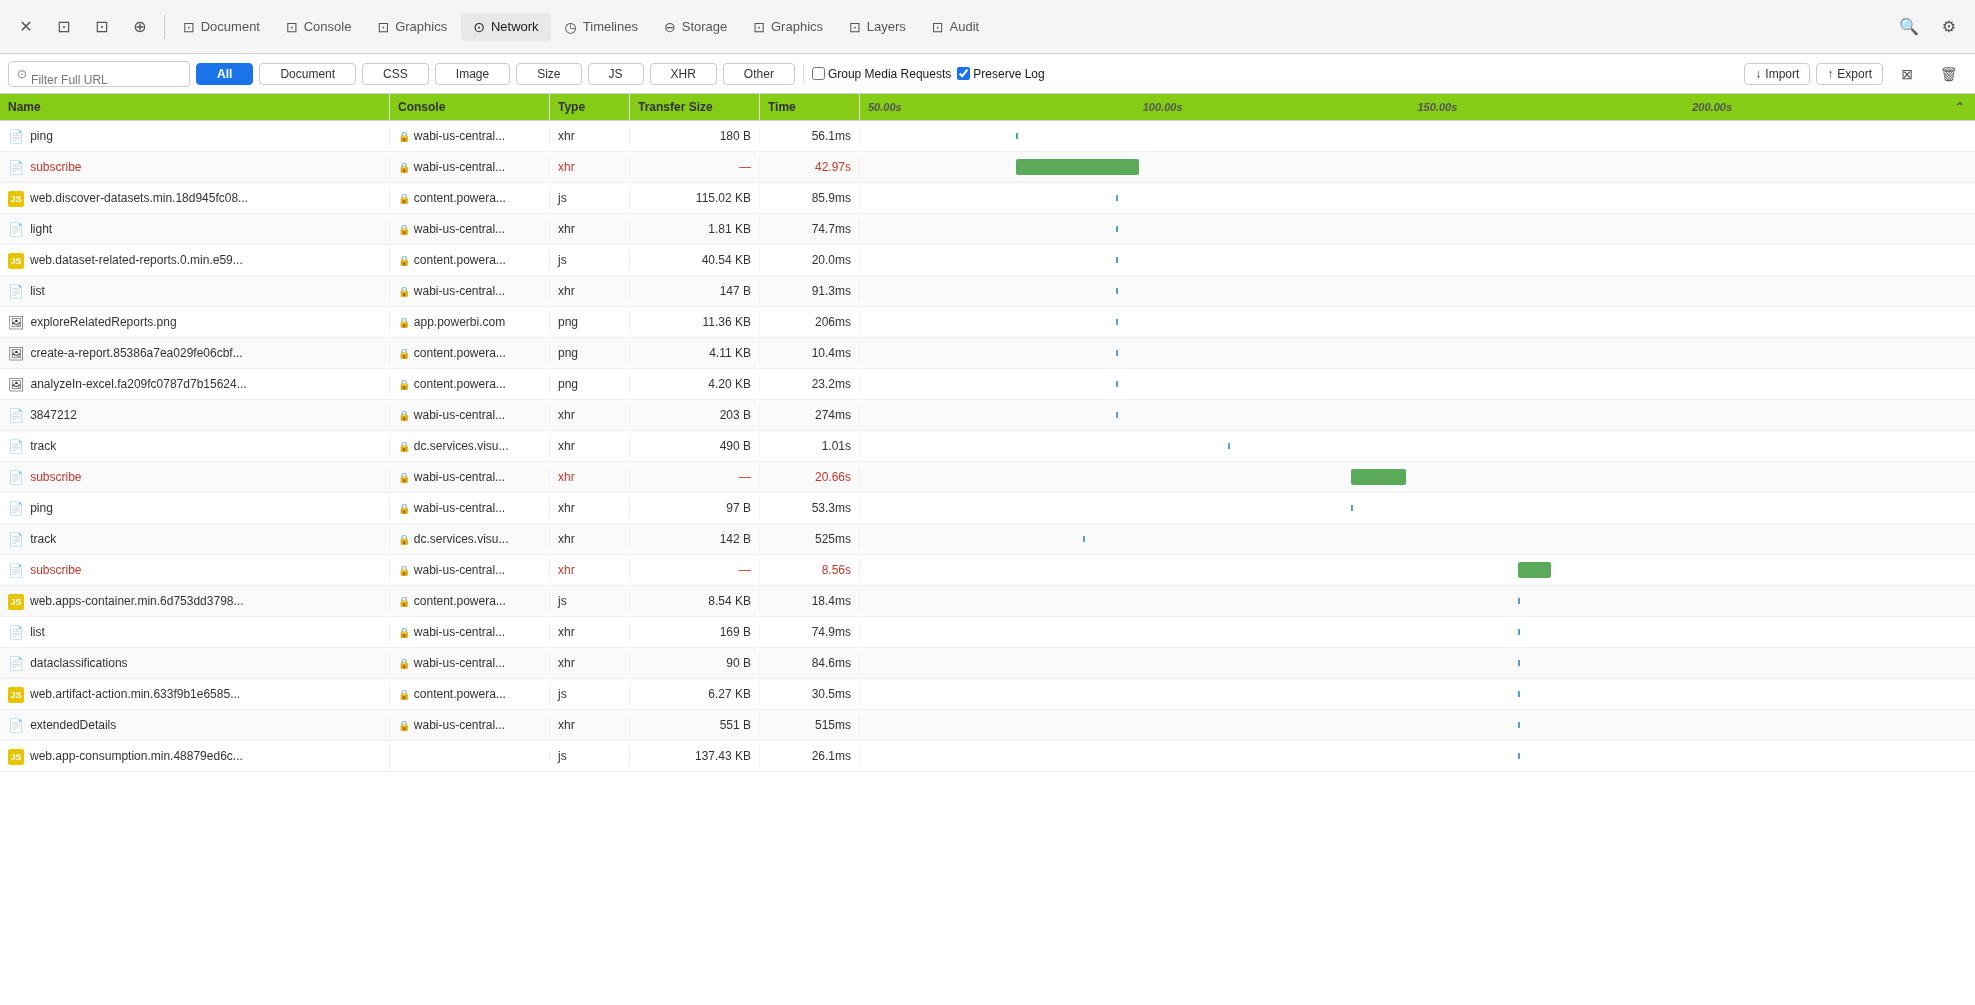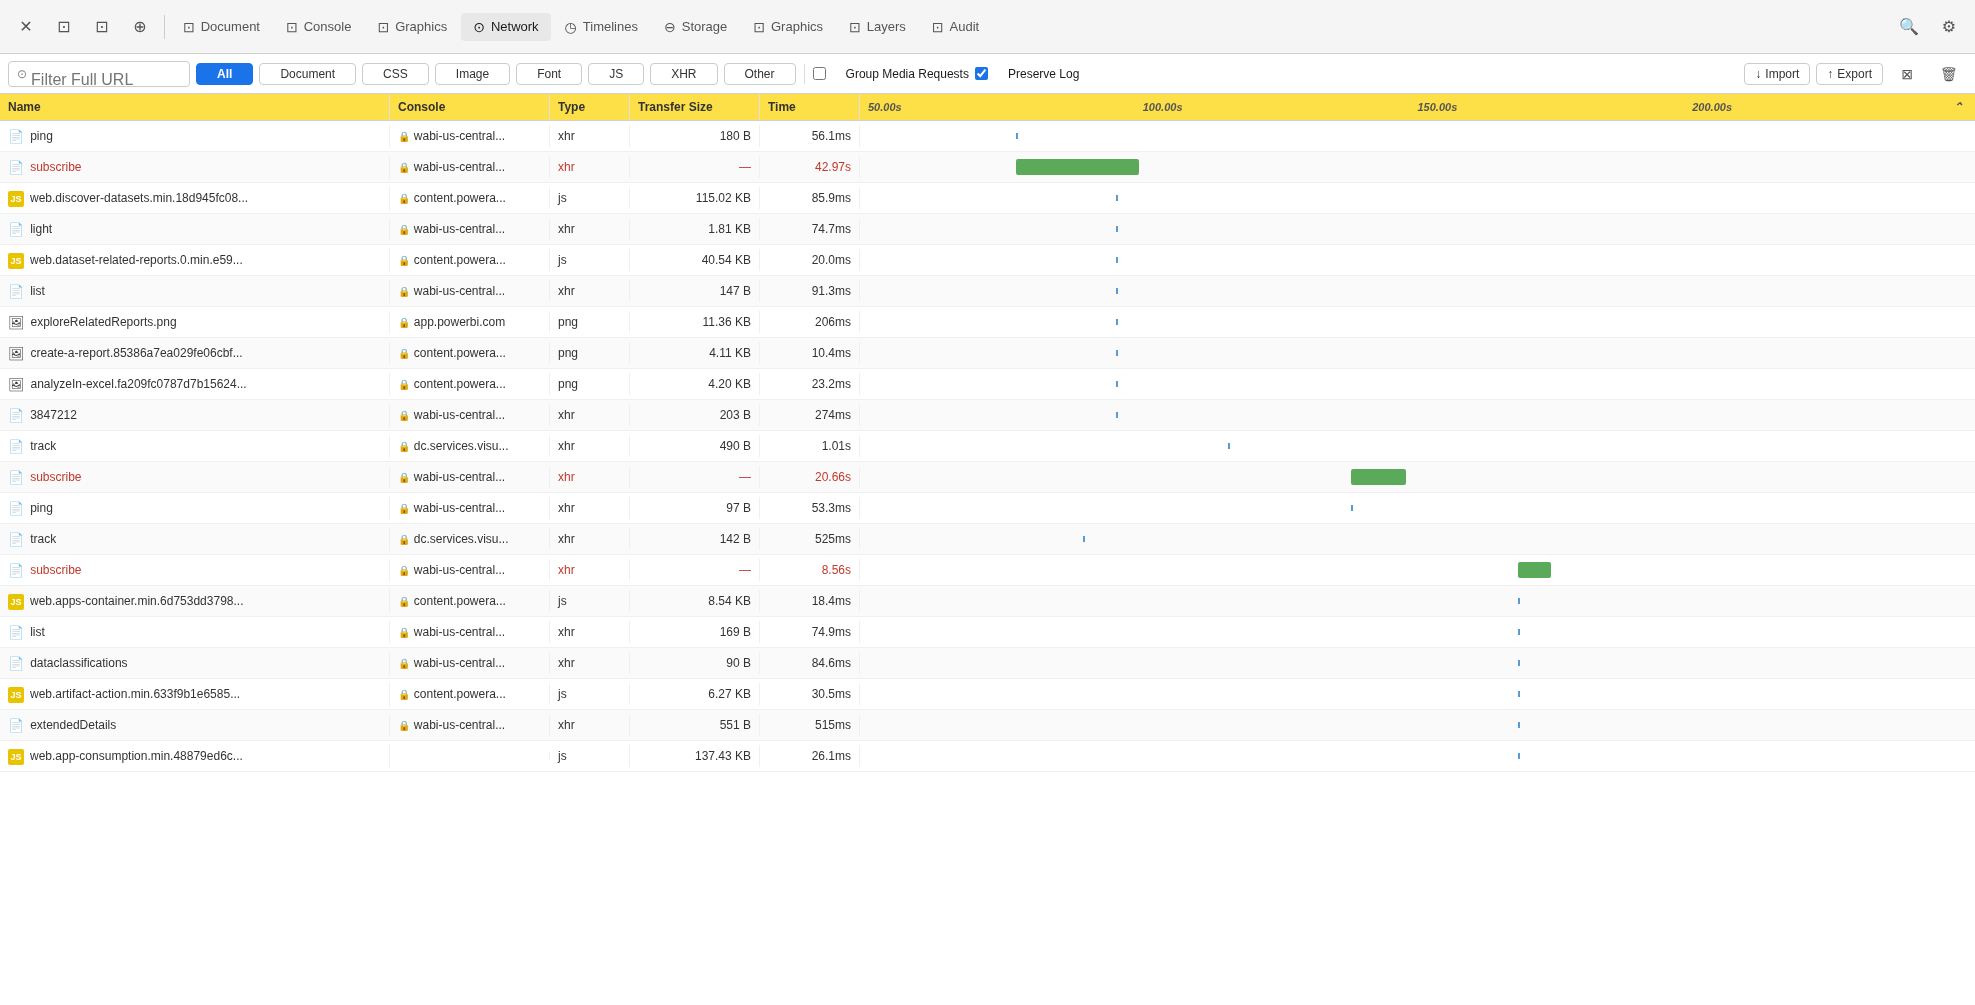--- a/index.html
+++ b/index.html
@@ -23,40 +23,40 @@
 
     
     #filterbar {
       display: flex; align-items: center; height: 40px; border-bottom: 1px solid #d0d0d0;
       padding: 0 8px; gap: 6px; background: #fff;
     }
     .filter-input-wrap {
       display: flex; align-items: center; border: 1px solid #ccc; border-radius: 4px;
       padding: 0 8px; height: 26px; gap: 4px; min-width: 180px;
     }
-    .filter-input-wrap input { border: none; outline: none; font-size: 16px; width: 150px; background: transparent; margin-top: 12px; }
+    .filter-input-wrap input { border: none; outline: none; font-size: 12px; width: 150px; background: transparent; margin-top: 12px; }
     .filter-btn {
       padding: 3px 20px; border-radius: 4px; border: 1px solid #ccc; cursor: pointer;
       font-size: 12px; background: #fff; color: #333;
     }
     .filter-btn.active { background: #1a73e8; color: #fff; border-color: #1a73e8; font-weight: 600; }
     .filter-divider { width: 1px; height: 20px; background: #ddd; margin: 0 2px; }
-    .checkbox-wrap { display: flex; align-items: center; gap: 20px; font-size: 12px; cursor: pointer; }
+    .checkbox-wrap { display: flex; align-items: center; gap: 3px; font-size: 12px; cursor: pointer; }
     .checkbox-wrap input { cursor: pointer; }
     .blue-checkbox { accent-color: #1a73e8; }
     .import-export-btn {
       display: flex; align-items: center; gap: 4px; padding: 3px 10px; border: 1px solid #ccc;
       border-radius: 4px; background: #fff; cursor: pointer; font-size: 12px; color: #333;
     }
 
     
     #network-table { display: flex; flex-direction: column; height: calc(1005px - 94px); overflow: hidden; }
     #table-header {
       display: grid; grid-template-columns: 390px 160px 80px 130px 100px 1fr;
-      border-bottom: 1px solid #d0d0d0; background: #fde047; flex-shrink: 0;
+      border-bottom: 1px solid #d0d0d0; background: #84cc16; flex-shrink: 0;
     }
     .th {
       padding: 6px 8px; font-size: 12px; font-weight: 600; color: #333;
       border-right: 1px solid #e0e0e0; display: flex; align-items: center; gap: 4px;
       user-select: none; cursor: pointer;
     }
     .th:last-child { border-right: none; }
 
     #table-body { overflow-y: auto; flex: 1; }
     .tr {
@@ -148,21 +148,21 @@
 <div id="filterbar">
   <div class="filter-input-wrap">
     <span style="color:#888;font-size:12px;">⊙</span>
     <input type="text" placeholder="Filter Full URL" style="">
   </div>
 
   <button class="filter-btn active">All</button>
   <button class="filter-btn">Document</button>
   <button class="filter-btn">CSS</button>
   <button class="filter-btn">Image</button>
-  <button class="filter-btn">Font</button>
+  <button class="filter-btn">Size</button>
   <button class="filter-btn">JS</button>
   <button class="filter-btn">XHR</button>
   <button class="filter-btn">Other</button>
 
   <div class="filter-divider"></div>
 
   <label class="checkbox-wrap">
     <input type="checkbox" style="">
     <span>Group Media Requests</span>
   </label>

